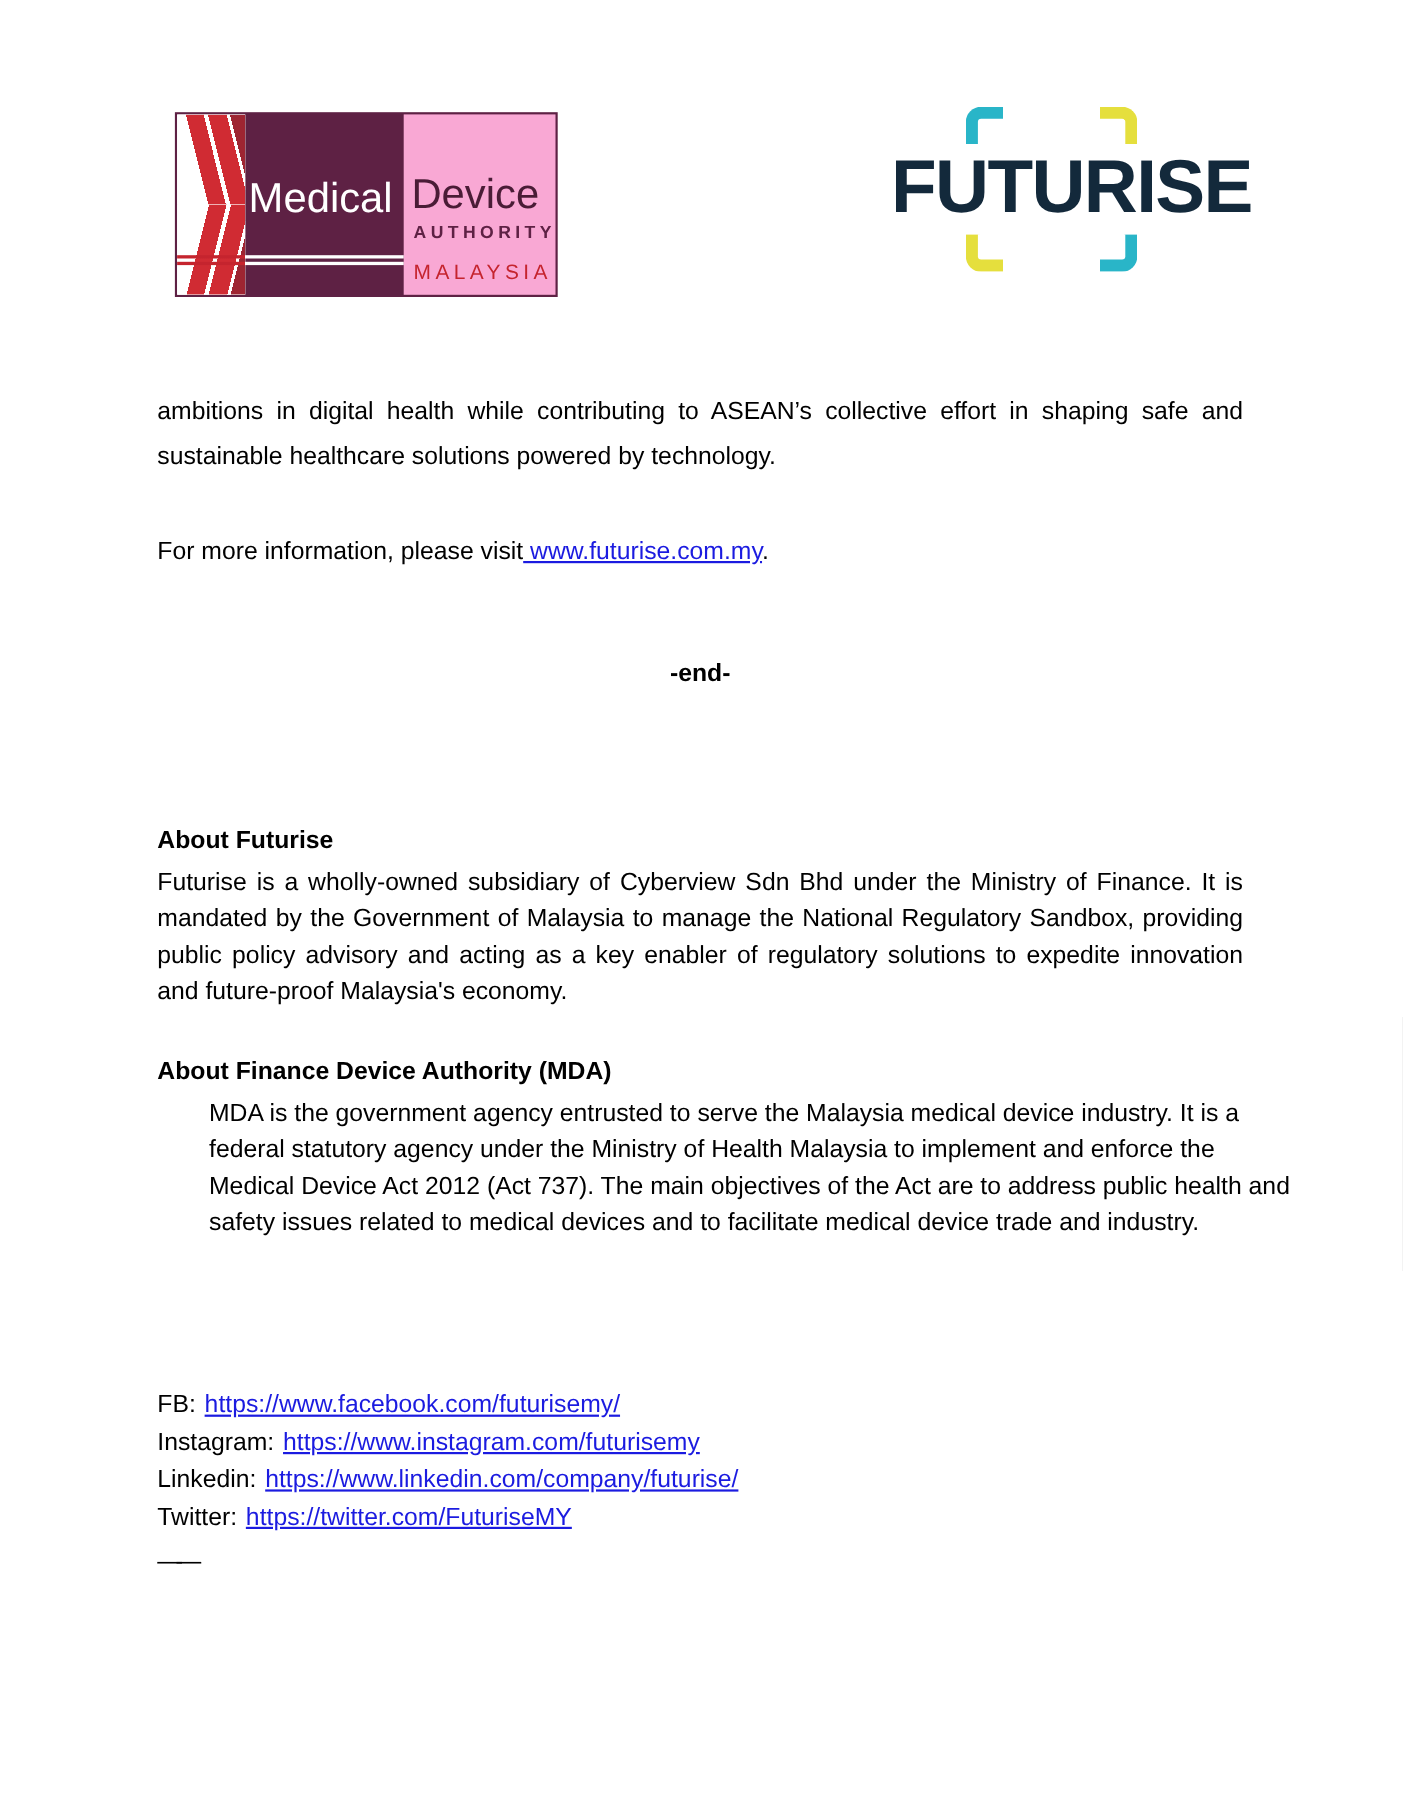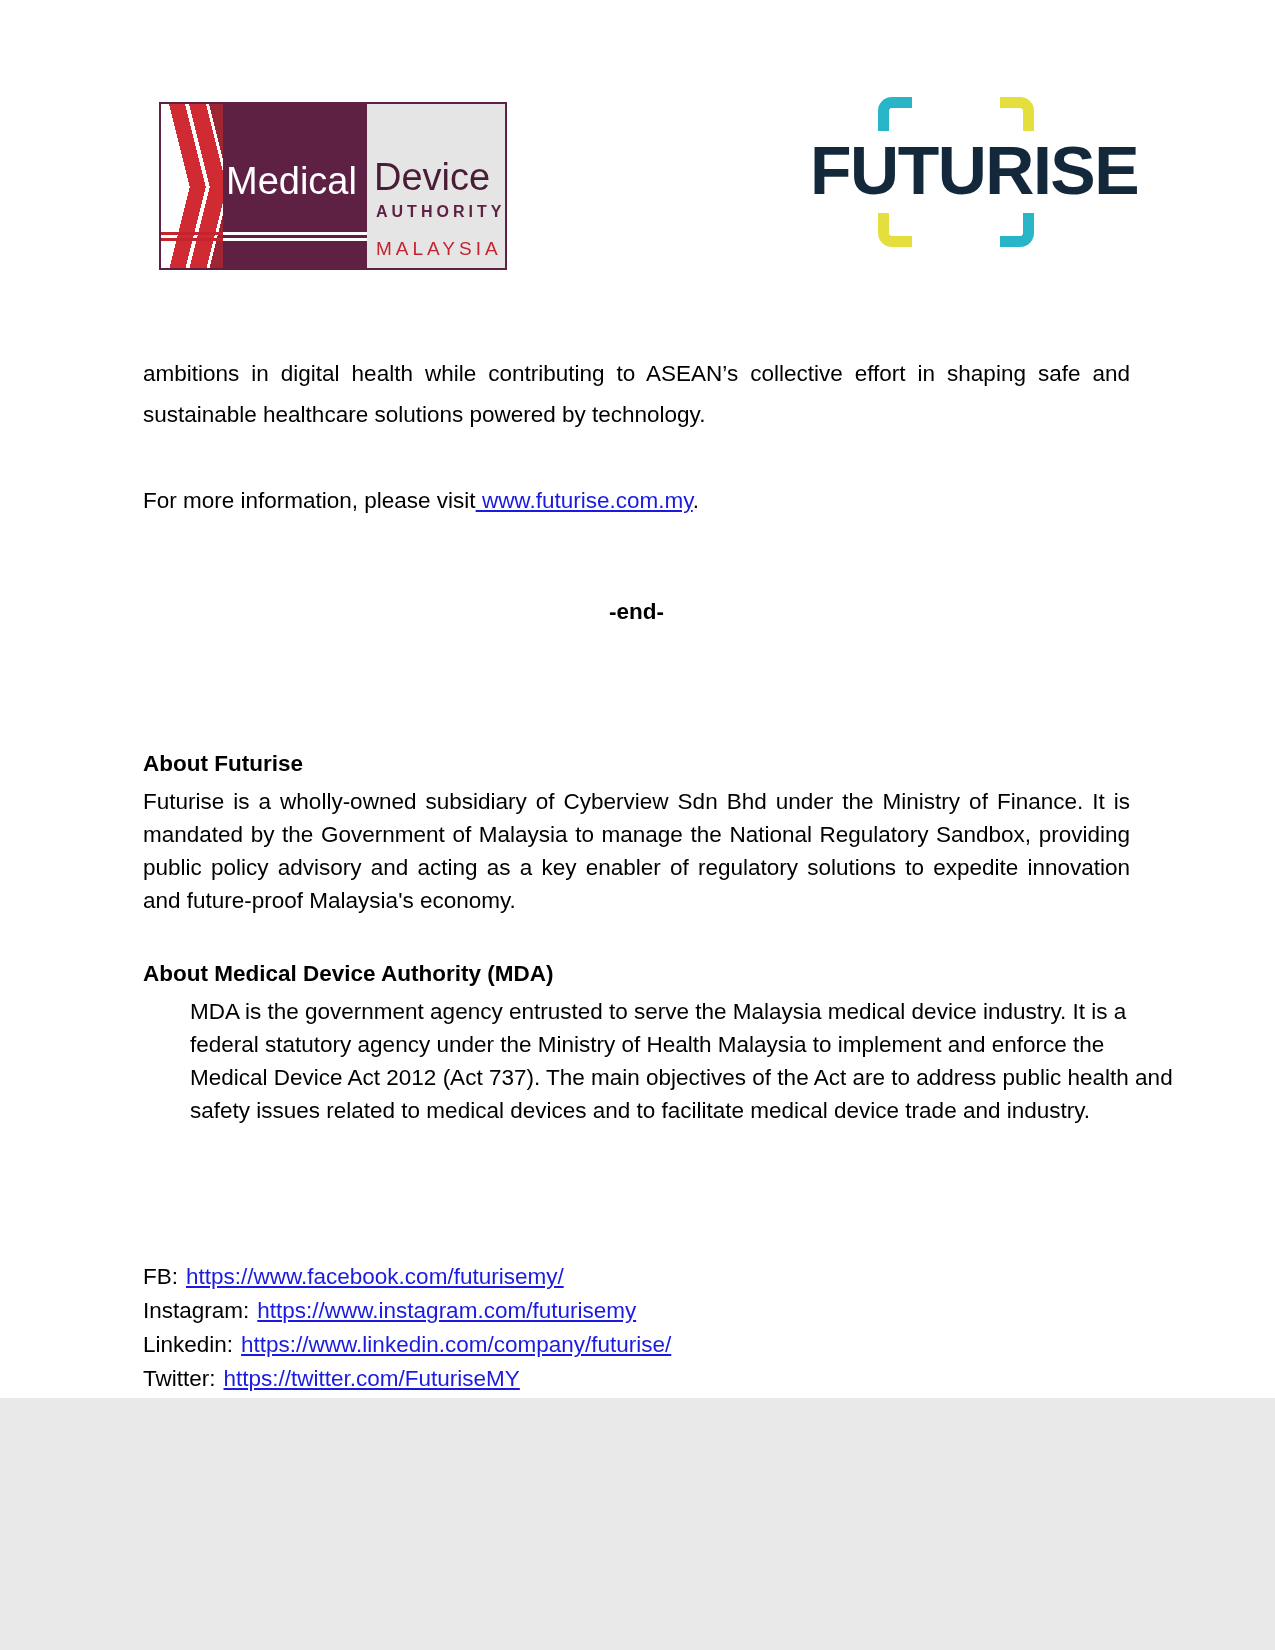--- a/index.html
+++ b/index.html
@@ -1,19 +1,19 @@
 <!DOCTYPE html>
 <html><head>
 <meta charset="utf-8">
 <title>Press Release Page</title>
 <style>
   html,body{margin:0;padding:0;background:#e9e9e9;}
   .page{
     position:relative;
-    width:1275px;height:1398px;
+    width:1275px;height:1650px;
     margin:0 auto;
     background:#ffffff;
     font-family:"Liberation Sans", sans-serif;
     color:#000;
     overflow:hidden;
   }
 
   
   .mda-logo{position:absolute;left:159px;top:102px;width:348px;height:168px;background:#5E2144;}
   .mda-chev{position:absolute;left:2px;top:2px;bottom:2px;width:62px;overflow:hidden;background:#fff;}
@@ -30,21 +30,21 @@
       #ffffff 45px 48px,
       #9E2532 48px 62px,
       #5E2144 62px);
   }
   .chev-half.top .stripes{transform:skewX(14deg);transform-origin:0 0;}
   .chev-half.bot .stripes{transform:translateX(21px) skewX(-14deg);transform-origin:0 0;}
   .mda-lines{position:absolute;left:2px;top:130px;width:206px;z-index:3;}
   .mda-lines .ln{height:3px;background:linear-gradient(90deg,#C5242E 0 62px,#ffffff 62px);}
   .mda-lines .ln + .ln{margin-top:3px;}
   .mda-medical{position:absolute;left:67px;top:60px;font-size:38px;line-height:38px;color:#ffffff;letter-spacing:0px;}
-  .mda-panel{position:absolute;right:2px;top:2px;bottom:2px;width:138px;background:#e5e5e5;}
+  .mda-panel{position:absolute;right:2px;top:2px;bottom:2px;width:138px;background:#f9a8d4;}
   .mda-device{position:absolute;left:7px;top:54px;font-size:38px;line-height:38px;color:#4A1C36;}
   .mda-authority{position:absolute;left:9px;top:99px;font-size:16px;line-height:18px;letter-spacing:4px;color:#5E2144;font-weight:600;}
   .mda-malaysia{position:absolute;left:9px;top:134px;font-size:19px;line-height:21px;letter-spacing:4px;color:#C5242E;}
 
   
   .futurise-logo{position:absolute;left:810px;top:96px;width:290px;height:152px;}
   .fl-word{position:absolute;left:0;right:0;top:48px;text-align:center;
     font-size:68px;line-height:53px;font-weight:800;letter-spacing:-1.5px;color:#13293B;}
   .br{position:absolute;width:34px;height:34px;box-sizing:border-box;}
   .br-tl{left:68px;top:1px;border-left:11px solid #29B5C8;border-top:11px solid #29B5C8;border-top-left-radius:14px;}
@@ -108,21 +108,21 @@
 
   <p class="col para1">ambitions in digital health while contributing to ASEAN’s collective effort in shaping safe and sustainable healthcare solutions powered by technology.</p>
 
   <p class="col more-info"><span>For more information, please visit</span><a class="link"> www.futurise.com.my</a><span>.</span></p>
 
   <p class="col h-bold about-futurise-h">About Futurise</p>
 
   <p class="col end-marker">-end-</p>
   <p class="col about-futurise-t">Futurise is a wholly-owned subsidiary of Cyberview Sdn Bhd under the Ministry of Finance. It is mandated by the Government of Malaysia to manage the National Regulatory Sandbox, providing public policy advisory and acting as a key enabler of regulatory solutions to expedite innovation and future-proof Malaysia's economy.</p>
 
-  <p class="col h-bold about-mda-h">About Medical Device Authority (MDA)</p>
+  <p class="col h-bold about-mda-h">About Finance Device Authority (MDA)</p>
   <p class="col about-mda-t">MDA is the government agency entrusted to serve the Malaysia medical device industry. It is a federal statutory agency under the Ministry of Health Malaysia to implement and enforce the Medical Device Act 2012 (Act 737). The main objectives of the Act are to address public health and safety issues related to medical devices and to facilitate medical device trade and industry.</p>
 
 
   <p class="col social-line social-0"><span class="lbl">FB:</span><a class="link">https://www.facebook.com/futurisemy/</a></p>
 
   <p class="col social-line social-1"><span class="lbl">Instagram:</span><a class="link">https://www.instagram.com/futurisemy</a></p>
 
   <p class="col social-line social-2"><span class="lbl">Linkedin:</span><a class="link">https://www.linkedin.com/company/futurise/</a></p>
 
   <p class="col social-line social-3"><span class="lbl">Twitter:</span><a class="link">https://twitter.com/FuturiseMY</a></p>

